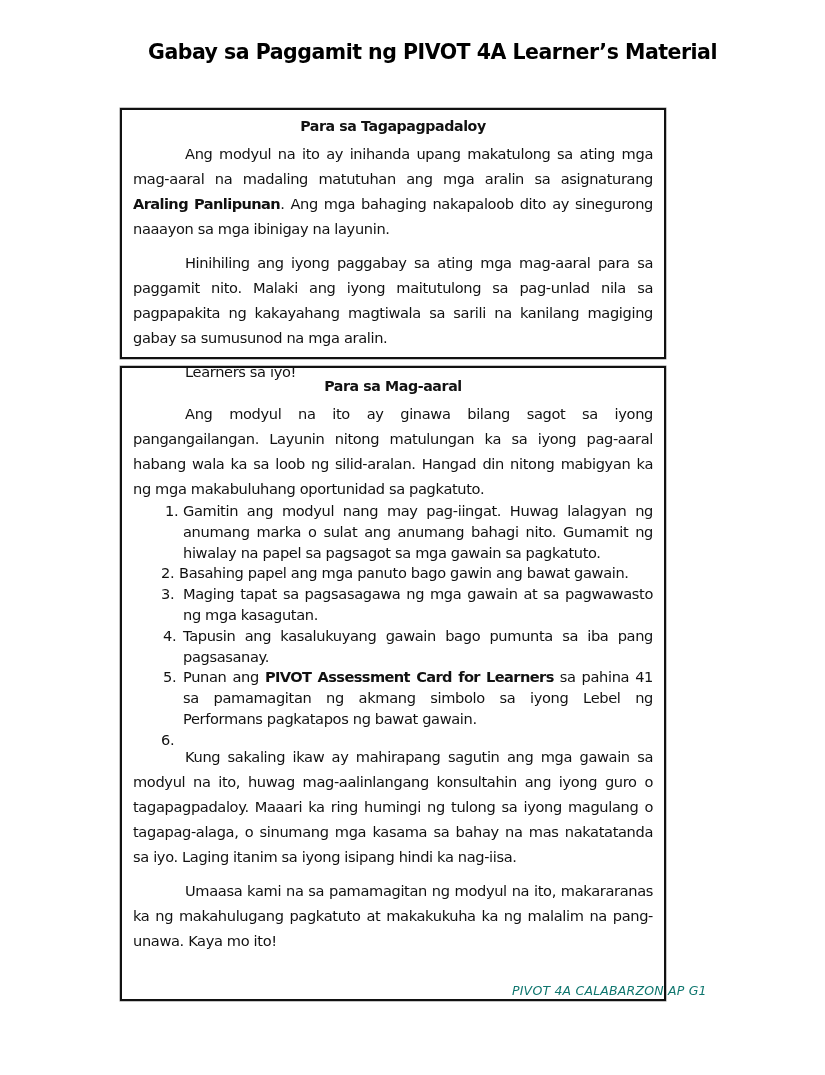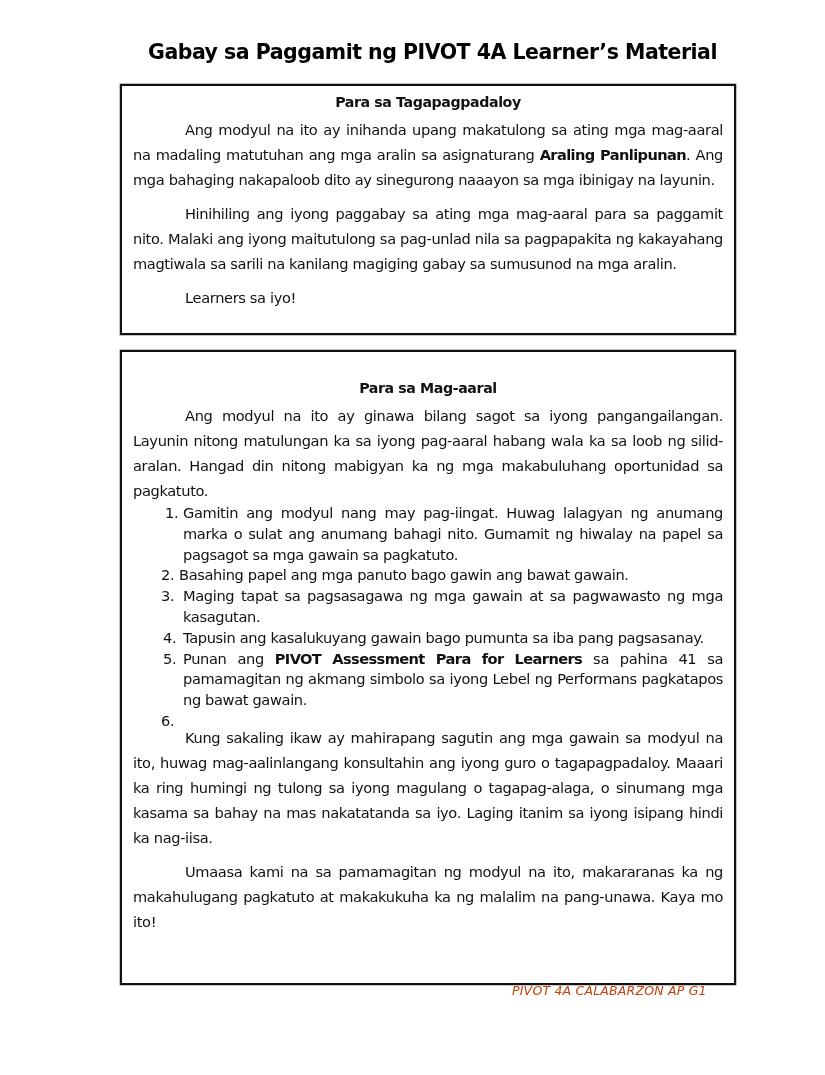--- a/index.html
+++ b/index.html
@@ -1,35 +1,35 @@
 <!DOCTYPE html>
 <html><head>
   <meta charset="utf-8">
   <style>
     html, body { margin: 0; padding: 0; background: #ffffff; }
     body { width: 825px; height: 1075px; position: relative; overflow: hidden;
            font-family: "DejaVu Sans", sans-serif; color: #111; }
     .page-title { position: absolute; top: 40px; left: 0; width: 865px; text-align: center;
                   font-size: 20.5px; font-weight: bold; letter-spacing: -0.5px; color: #000; }
-    .box { position: absolute; left: 120px; width: 616px; border: 2px solid #111;
-           box-sizing: border-box; box-shadow: 0 0 0 0.5px #888; }
+    .box { position: absolute; left: 120px; width: 546px; border: 2px solid #111;
+           box-sizing: border-box; box-shadow: 0 0 0 0.5px #888; margin-top: 24px; }
     .box1 { top: 84px; height: 251px; padding: 8px 11px 0 11px; }
-    .box2 { top: 350px; height: 635px; padding: 28px 11px 0 11px; }
+    .box2 { top: 342px; height: 635px; padding: 10px 11px 0 11px; }
     .box-heading { text-align: center; font-weight: bold; font-size: 14.2px; letter-spacing: -0.4px; margin: 0 0 7px 0; }
     p { margin: 0; font-size: 14.6px; line-height: 25px; text-align: justify; letter-spacing: -0.35px; }
     .indent { text-indent: 52px; }
     .gap { margin-top: 9px; }
     .gap-lg { margin-top: 14px; }
     b { font-weight: bold; letter-spacing: -0.6px; }
     ol { margin: 0; padding: 0; list-style: none; }
     ol li { position: relative; padding-left: 50px; font-size: 14.6px; line-height: 20.8px;
             text-align: justify; letter-spacing: -0.35px; }
     ol li .num { position: absolute; left: 32px; top: 0; }
     ol li.wide-num .num { left: 31px; }
-    .footer { position: absolute; top: 983px; left: 512px; font-size: 12.5px; font-style: italic; letter-spacing: 0.2px; color: #c2410c; }
+    .footer { position: absolute; top: 983px; left: 512px; font-size: 12.5px; font-style: italic; letter-spacing: 0.2px; color: #0f766e; }
   </style>
 </head>
 <body>
 
 <div class="page-title">Gabay sa Paggamit ng PIVOT 4A Learner’s Material</div>
 
 <section class="box box1">
   <div class="box-heading">Para sa Tagapagpadaloy</div>
   <p class="indent"><span>Ang modyul na ito ay inihanda upang makatulong sa ating mga mag-aaral na madaling matutuhan ang mga aralin sa asignaturang </span><b>Araling Panlipunan</b><span>. Ang mga bahaging nakapaloob dito ay sinegurong naaayon sa mga ibinigay na layunin.</span></p>
   <p class="indent gap">Hinihiling ang iyong paggabay sa ating mga mag-aaral para sa paggamit nito. Malaki ang iyong maitutulong sa pag-unlad nila sa pagpapakita ng kakayahang magtiwala sa sarili na kanilang magiging gabay sa sumusunod na mga aralin.</p>
@@ -37,20 +37,20 @@
 </section>
 
 <section class="box box2">
   <div class="box-heading">Para sa Mag-aaral</div>
   <p class="indent">Ang modyul na ito ay ginawa bilang sagot sa iyong pangangailangan. Layunin nitong matulungan ka sa iyong pag-aaral habang wala ka sa loob ng silid-aralan. Hangad din nitong mabigyan ka ng mga makabuluhang oportunidad sa pagkatuto.</p>
   <ol>
     <li><span class="num">1.</span><span>Gamitin ang modyul nang may pag-iingat. Huwag lalagyan ng anumang marka o sulat ang anumang bahagi nito. Gumamit ng hiwalay na papel sa pagsagot sa mga gawain sa pagkatuto.</span></li>
     <li class="wide-num"><span class="num" style="left:28px">2.</span><span style="margin-left:-4px">Basahing papel ang mga panuto bago gawin ang bawat gawain.</span></li>
     <li class="wide-num"><span class="num" style="left:28px">3.</span><span>Maging tapat sa pagsasagawa ng mga gawain at sa pagwawasto ng mga kasagutan.</span></li>
     <li class="wide-num"><span class="num" style="left:30px">4.</span><span>Tapusin ang kasalukuyang gawain bago pumunta sa iba pang pagsasanay.</span></li>
-    <li class="wide-num"><span class="num" style="left:30px">5.</span><span>Punan ang </span><b>PIVOT Assessment Para for Learners</b><span> sa pahina 41 sa pamamagitan ng akmang simbolo sa iyong Lebel ng Performans pagkatapos ng bawat gawain.</span></li>
+    <li class="wide-num"><span class="num" style="left:30px">5.</span><span>Punan ang </span><b>PIVOT Assessment Card for Learners</b><span> sa pahina 41 sa pamamagitan ng akmang simbolo sa iyong Lebel ng Performans pagkatapos ng bawat gawain.</span></li>
     <li class="wide-num"><span class="num" style="left:28px">6.</span></li>
   </ol>
   <p class="indent gap-lg">Kung sakaling ikaw ay mahirapang sagutin ang mga gawain sa modyul na ito, huwag mag-aalinlangang konsultahin ang iyong guro o tagapagpadaloy. Maaari ka ring humingi ng tulong sa iyong magulang o tagapag-alaga, o sinumang mga kasama sa bahay na mas nakatatanda sa iyo. Laging itanim sa iyong isipang hindi ka nag-iisa.</p>
   <p class="indent gap">Umaasa kami na sa pamamagitan ng modyul na ito, makararanas ka ng makahulugang pagkatuto at makakukuha ka ng malalim na pang-unawa. Kaya mo ito!</p>
 </section>
 
 <div class="footer">PIVOT 4A CALABARZON AP G1</div>
 
 </body></html>

